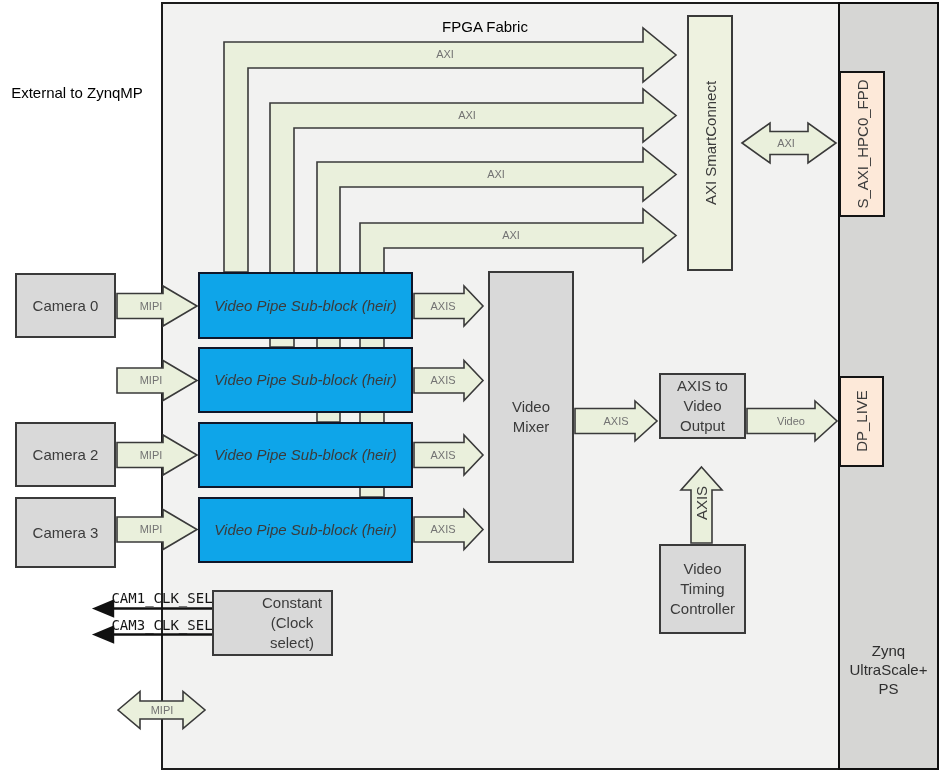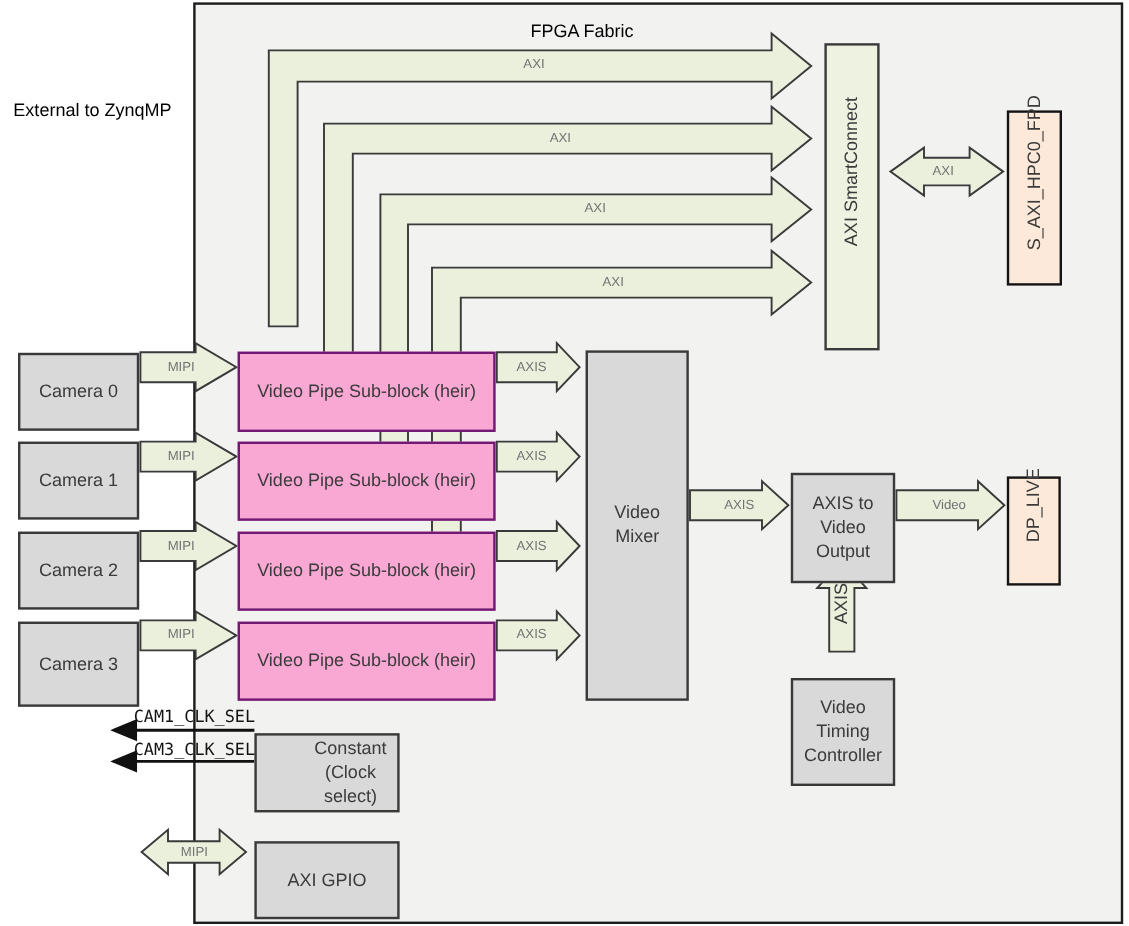--- a/index.html
+++ b/index.html
@@ -7,41 +7,46 @@
           font-family:"Liberation Sans",sans-serif;color:#3b3b3b;overflow:hidden;}
   .fabric{position:absolute;left:161px;top:2px;width:775px;height:768px;
           background:#f2f2f1;border:2px solid #1c1c1c;box-sizing:border-box;z-index:0;}
   .ps{position:absolute;left:838px;top:2px;width:101px;height:768px;
       background:#d6d6d4;border:2px solid #0f0f0f;box-sizing:border-box;z-index:1;}
   .ps-label{position:absolute;left:0;right:0;top:637px;text-align:center;
             font-size:15px;line-height:19px;white-space:pre-line;color:#2e2e2e;}
   svg.arrows{position:absolute;left:0;top:0;z-index:2;}
   .blk{position:absolute;display:flex;align-items:center;justify-content:center;
        text-align:center;box-sizing:border-box;font-size:15px;line-height:20px;
-       white-space:pre-line;z-index:3;color:#3b3b3b;margin-top:21px;}
+       white-space:pre-line;z-index:3;color:#3b3b3b;}
   .gray{background:#d9d9d9;border:2px solid #3a3a3a;}
-  .blue{background:#f9a8d4;border:2px solid #701a75;}
+  .blue{background:#0ea5e9;border:2px solid #0f172a;font-style:italic;}
   .green{background:#eef2e0;border:2px solid #3a3a3a;}
   .peach{background:#fde9d9;border:2px solid #141414;}
   .albl{position:absolute;z-index:4;font-size:11px;color:#737373;white-space:nowrap;
         transform:translate(-50%,-50%);}
   .vlbl{position:absolute;z-index:4;font-size:15px;color:#3b3b3b;white-space:nowrap;
         transform:translate(-50%,-50%) rotate(-90deg);}
   .camlbl{position:absolute;z-index:4;font-size:14px;color:#141414;white-space:nowrap;
           font-family:"DejaVu Sans Mono",monospace;transform:translate(-50%,-50%);}
   .title{position:absolute;z-index:4;font-size:15px;color:#000000;white-space:nowrap;
          transform:translate(-50%,-50%);}
 </style>
 </head>
 <body>
 
 <div class="canvas">
 
   <div class="fabric"></div>
 
+  <div class="ps">
+    <div class="ps-label">Zynq
+UltraScale+
+PS</div>
+  </div>
 
   <svg class="arrows" width="941" height="772" viewBox="0 0 941 772">
     <g fill="#eaf0dc" stroke="#3a3a3a" stroke-width="1.6" stroke-linejoin="miter">
 
       <polygon points="224,42 643,42 643,28 676,55 643,82 643,68 248,68 248,272 224,272"></polygon>
       <polygon points="270,103 643,103 643,89 676,115.5 643,142 643,128 294,128 294,347 270,347"></polygon>
       <polygon points="317,162 643,162 643,148 676,174.5 643,201 643,187 340,187 340,422 317,422"></polygon>
       <polygon points="360,223 643,223 643,209 676,235.5 643,262 643,248 384,248 384,497 360,497"></polygon>
 
       <polygon points="117,293.5 163,293.5 163,286 197,306 163,326 163,318.5 117,318.5"></polygon>
@@ -69,41 +74,39 @@
       <polygon points="95,608.5 113,601 113,616"></polygon>
       <line x1="212" y1="634.5" x2="111" y2="634.5"></line>
       <polygon points="95,634.5 113,627 113,642"></polygon>
     </g>
   </svg>
 
   <div class="title" style="left:77px;top:46px;margin-top:46px;">External to ZynqMP</div>
   <div class="title" style="left:485px;top:26px;">FPGA Fabric</div>
 
   <div class="blk gray" style="left:15px;top:273px;width:101px;height:65px;"><span>Camera 0</span></div>
-  <div class="blk gray" style="left:15px;top:347px;width:101px;height:65px;"><span>Camera 1</span></div>
   <div class="blk gray" style="left:15px;top:422px;width:101px;height:65px;"><span>Camera 2</span></div>
   <div class="blk gray" style="left:15px;top:497px;width:101px;height:71px;"><span>Camera 3</span></div>
 
   <div class="blk blue" style="left:198px;top:272px;width:215px;height:67px;"><span>Video Pipe Sub-block (heir)</span></div>
   <div class="blk blue" style="left:198px;top:347px;width:215px;height:66px;"><span>Video Pipe Sub-block (heir)</span></div>
   <div class="blk blue" style="left:198px;top:422px;width:215px;height:66px;"><span>Video Pipe Sub-block (heir)</span></div>
   <div class="blk blue" style="left:198px;top:497px;width:215px;height:66px;"><span>Video Pipe Sub-block (heir)</span></div>
 
   <div class="blk gray" style="left:488px;top:271px;width:86px;height:292px;"><span>Video
 Mixer</span></div>
   <div class="blk green" style="left:687px;top:15px;width:46px;height:256px;"></div>
-  <div class="blk gray" style="left:659px;top:373px;width:87px;height:92px;"><span>AXIS to
+  <div class="blk gray" style="left:659px;top:373px;width:87px;height:66px;"><span>AXIS to
 Video
 Output</span></div>
   <div class="blk gray" style="left:659px;top:544px;width:87px;height:90px;"><span>Video
 Timing
 Controller</span></div>
   <div class="blk gray" style="left:212px;top:590px;width:121px;height:66px;padding-left:39px;"><span>Constant
 (Clock select)</span></div>
-  <div class="blk gray" style="left:212px;top:680px;width:121px;height:65px;"><span>AXI GPIO</span></div>
 
   <div class="blk peach" style="left:839px;top:71px;width:46px;height:146px;"></div>
   <div class="blk peach" style="left:839px;top:376px;width:45px;height:91px;"></div>
 
   <div class="vlbl" style="left:710px;top:143px;">AXI SmartConnect</div>
   <div class="vlbl" style="left:862px;top:144px;">S_AXI_HPC0_FPD</div>
   <div class="vlbl" style="left:861px;top:421px;">DP_LIVE</div>
   <div class="vlbl" style="left:701px;top:503px;">AXIS</div>
 
   <div class="albl" style="left:445px;top:54px;">AXI</div>

